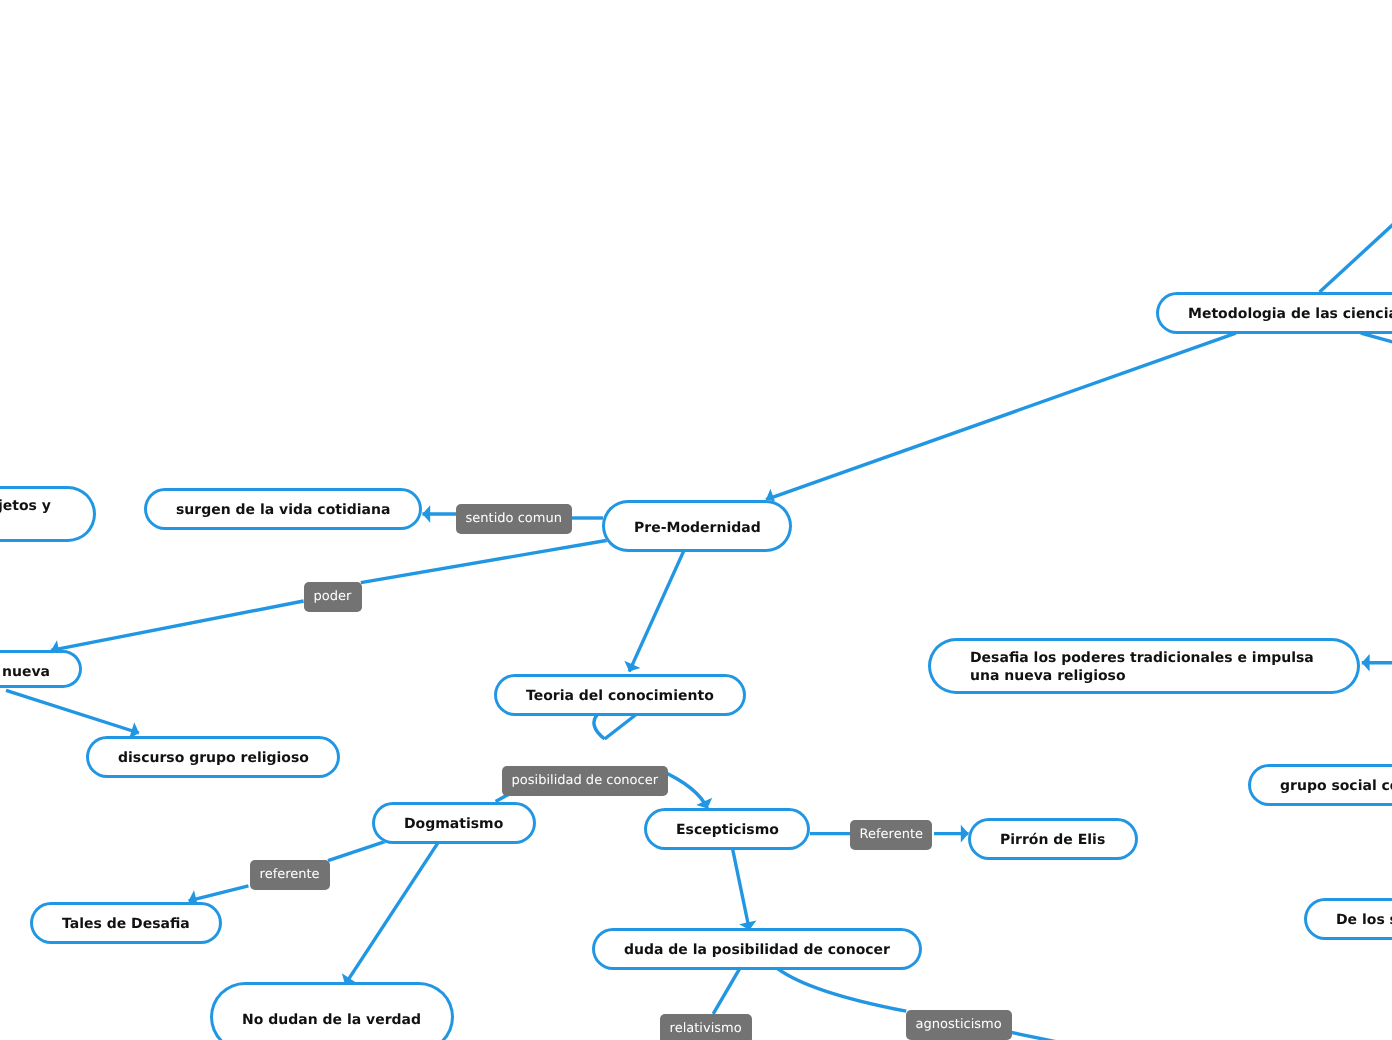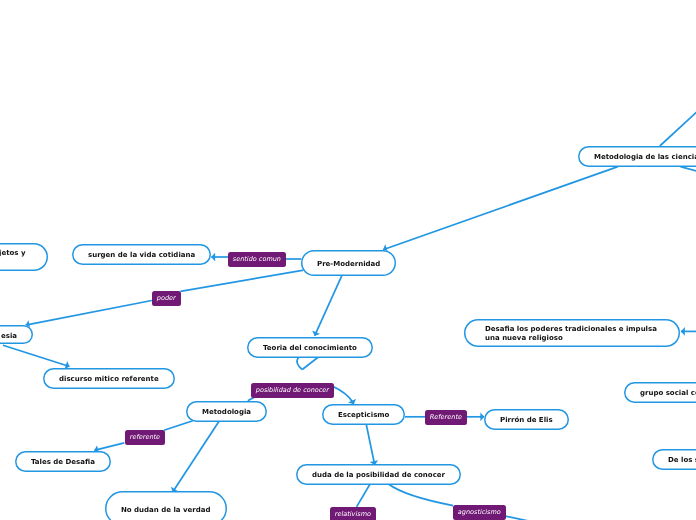--- a/index.html
+++ b/index.html
@@ -11,23 +11,23 @@
   svg.edges{position:absolute;left:0;top:0;width:696px;height:520px;}
   .node{position:absolute;will-change:transform;box-sizing:border-box;
         box-shadow:inset 0 0 0 1.5px #2196e3;background:#fff;
         border-radius:999px;color:#111111;font-weight:bold;font-size:7px;line-height:10px;
         display:flex;align-items:center;justify-content:center;text-align:center;
         padding:2.1px 16px 0;white-space:nowrap;}
   .node.multi{text-align:left;justify-content:flex-start;white-space:pre-line;
         padding:2.6px 21px 0;line-height:9.3px;}
   .node.topline{align-items:flex-start;padding-top:6.3px;}
   .label{position:absolute;will-change:transform;box-sizing:border-box;
-         background:#701a75;color:#fff;border-radius:2.5px;font-size:6.5px;line-height:9px;
+         background:#737373;color:#fff;border-radius:2.5px;font-size:6.5px;line-height:9px;
          display:flex;align-items:center;justify-content:center;white-space:nowrap;
-         padding:0.6px 4.8px 0;font-style:italic;}
+         padding:0.6px 4.8px 0;}
 </style>
 </head>
 <body>
 
 <div id="canvas">
   <svg class="edges" viewBox="0 0 696 520" width="696" height="520">
     <defs>
       <marker id="ah" markerWidth="5" markerHeight="9" refX="4.3" refY="4.5" orient="auto" markerUnits="userSpaceOnUse">
         <path d="M0.4 0.1 L0.4 8.9 L4.3 4.5 z" fill="#2196e3"></path>
       </marker>
@@ -63,35 +63,35 @@
       <div class="node" style="left: 71.7px; top: 244.2px; height: 20.6px;">
         <span>surgen de la vida cotidiana</span>
       </div>
       <div class="node" style="left: 301px; top: 249.5px; height: 26px;">
         <span>Pre-Modernidad</span>
       </div>
       <div class="node" style="left: 577.6px; top: 146px; height: 20.6px;">
         <span>Metodologia de las ciencias</span>
       </div>
       <div class="node" style="left: -15.2px; top: 325.2px; height: 19.4px;">
-        <span>esia</span>
+        <span>nueva</span>
       </div>
       <div class="node multi" style="left: 464.4px; top: 319.4px; height: 28.3px; width: 216.2px;"><span>Desafia los poderes tradicionales e impulsa
 una nueva religioso</span></div>
       <div class="node" style="left: 246.5px; top: 336.7px; height: 20.6px;">
         <span>Teoria del conocimiento</span>
       </div>
       <div class="node" style="left: 42.8px; top: 368.4px; height: 20.6px;">
-        <span>discurso mitico referente</span>
+        <span>discurso grupo religioso</span>
       </div>
       <div class="node" style="left: 624.4px; top: 382.2px; height: 20.6px;">
         <span>grupo social co</span>
       </div>
       <div class="node" style="left: 186px; top: 400.7px; height: 20.6px;">
-        <span>Metodologia</span>
+        <span>Dogmatismo</span>
       </div>
       <div class="node" style="left: 322.3px; top: 404.3px; height: 20.6px; justify-content: center;">
         <span>Escepticismo</span>
       </div>
       <div class="node" style="left: 484.1px; top: 408.8px; height: 20.6px;">
         <span>Pirrón de Elis</span>
       </div>
       <div class="node" style="left: 651.6px; top: 448.7px; height: 20.6px;">
         <span>De los s</span>
       </div>

